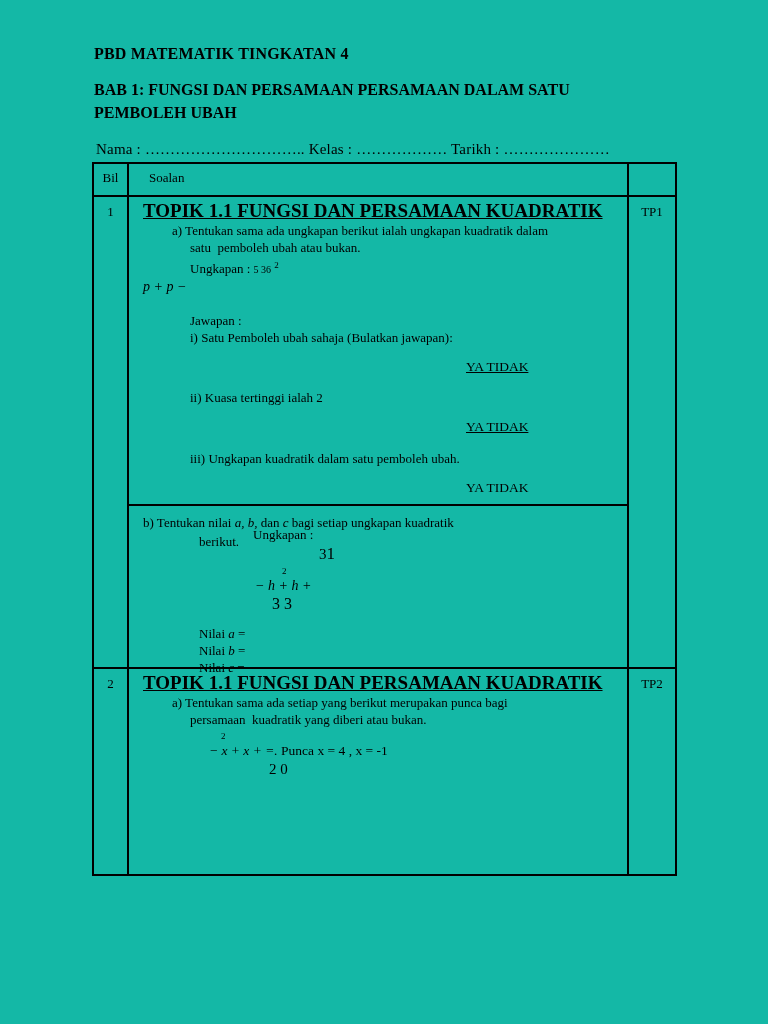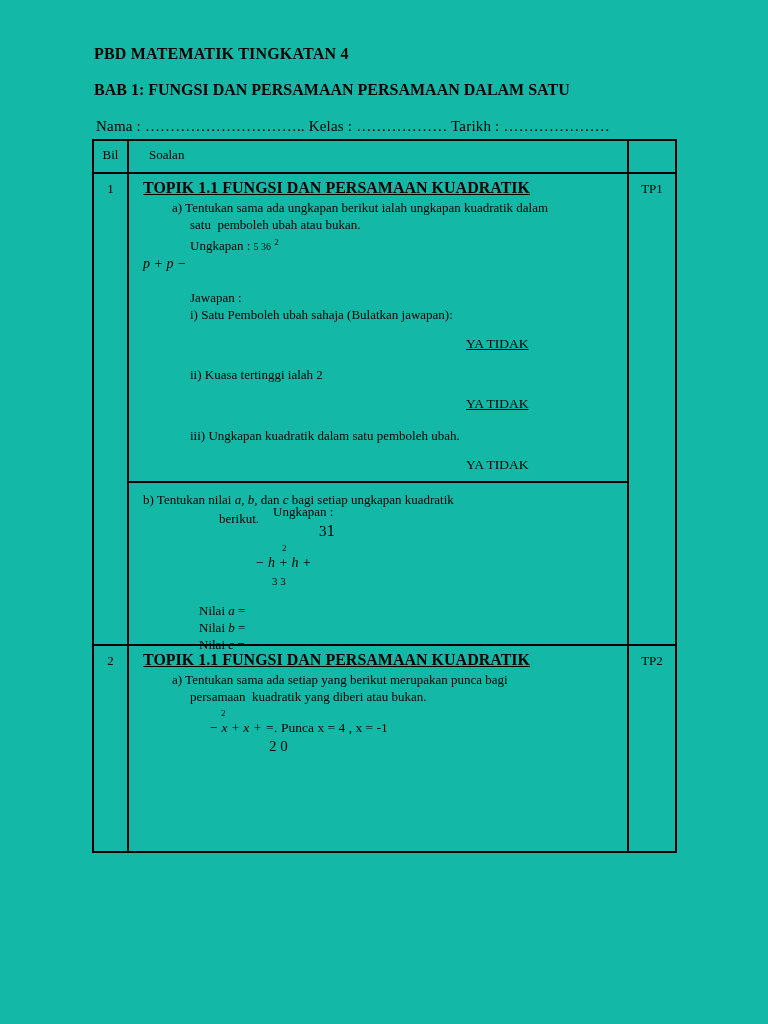--- a/index.html
+++ b/index.html
@@ -21,58 +21,59 @@
   td.c-q{width:auto;}
   .hdr td{height:26px;}
   .hdr .c-bil{padding-top:5px;}
   .hdr .c-q{padding:5px 0 0 20px;text-align:left;}
   .bil-num,.tp-mark{display:block;padding-top:6px;font-size:13px;}
 
   .part-a1{box-sizing:border-box;height:307px;padding:5px 6px 0 14px;}
   .part-b1{box-sizing:border-box;height:163px;border-top:2px solid #000;padding:8px 7px 0 14px;}
   .part-a2{box-sizing:border-box;height:205px;padding:5px 6px 0 14px;}
 
-  .topic{font-size:16px;font-weight:bold;text-decoration:underline;line-height:18px;}
+  .topic{font-size:19px;font-weight:bold;text-decoration:underline;line-height:18px;}
   .ln{white-space:pre;}
   .ind-a{margin-left:29px;margin-top:2px;}
   .ind-b{margin-left:47px;}
   .gap-s{margin-top:4px;}
   .gap-l{margin-top:16px;}
   .expr-num{font-size:10px;}
   .sup{font-size:9px;vertical-align:super;line-height:9px;}
   .expr-p{font-style:italic;font-size:14px;line-height:18px;}
   .ya{margin-left:323px;margin-top:12px;font-size:13.5px;}
   .ya.u{text-decoration:underline;}
   .it{font-style:italic;}
 
-  .pb-stagger{margin-left:76px;margin-top:2px;}
+  .pb-stagger{margin-left:56px;margin-top:2px;}
   .raise{position:relative;top:-7px;margin-left:14px;display:inline-block;}
   .pb-31{margin-left:176px;margin-top:-5px;line-height:18px;}
   .n15{font-size:15px;}
   .n17{font-size:17px;}
   .pb-sup{margin-left:139px;margin-top:2px;font-size:9px;line-height:11px;}
   .pb-expr{margin-left:112px;font-size:14px;line-height:18px;font-style:italic;}
-  .pb-33{margin-left:129px;font-size:11px;line-height:18px;}
+  .pb-33{margin-left:129px;font-size:16px;line-height:18px;}
   .nilai{margin-left:56px;line-height:17px;}
   .nilai.first{margin-top:12px;}
 
   .r2-sup{margin-left:78px;margin-top:3px;font-size:9px;line-height:11px;}
   .r2-expr{margin-left:66px;font-size:13.5px;line-height:18px;}
   .r2-expr .math{font-style:italic;}
   .r2-20{margin-left:126px;font-size:15px;line-height:18px;}
 </style>
 </head>
 <body>
 
 <div class="doc">
   <div class="content">
 
     <div class="page-title">PBD MATEMATIK TINGKATAN 4</div>
     <div class="chapter">
       <div>BAB 1: FUNGSI DAN PERSAMAAN PERSAMAAN DALAM SATU</div>
+      <div>PEMBOLEH UBAH</div>
     </div>
     <div class="name-line">Nama : ………………………….. Kelas : ……………… Tarikh : …………………</div>
 
     <table class="sheet">
 
       <tbody>
           <tr class="hdr">
         <td class="c-bil">Bil</td>
         <td class="c-q">Soalan</td>
         <td class="c-tp"></td>

